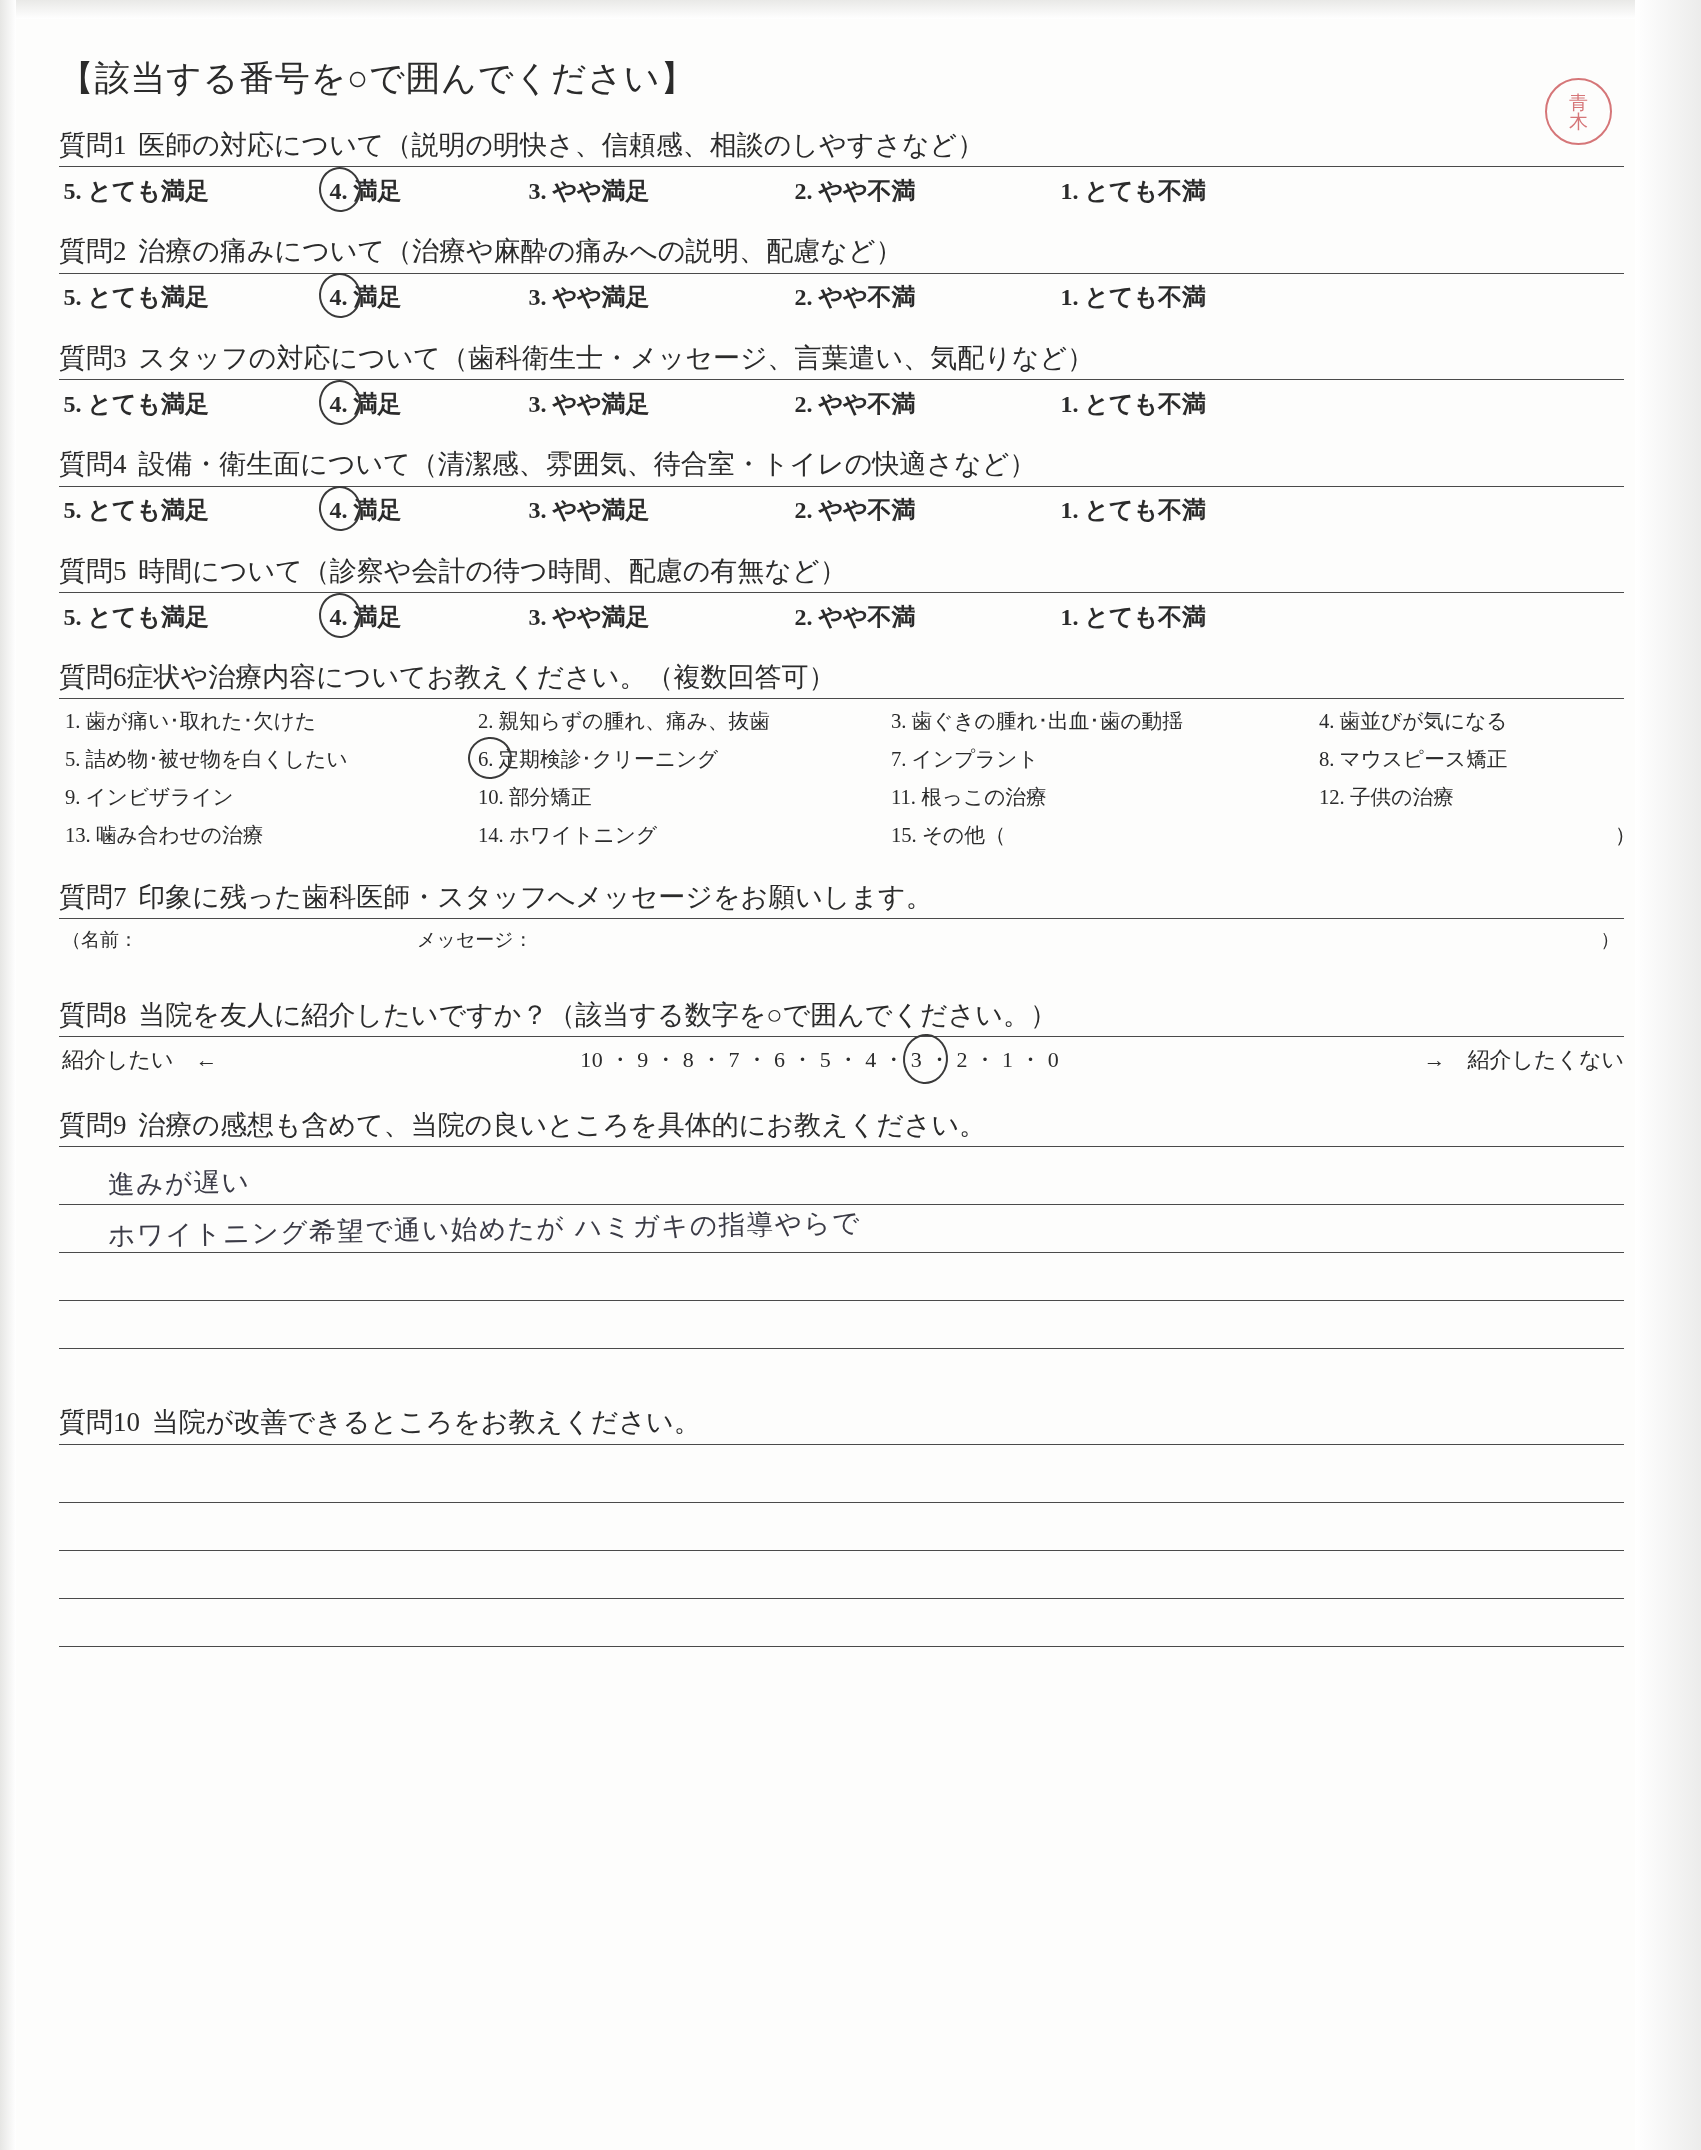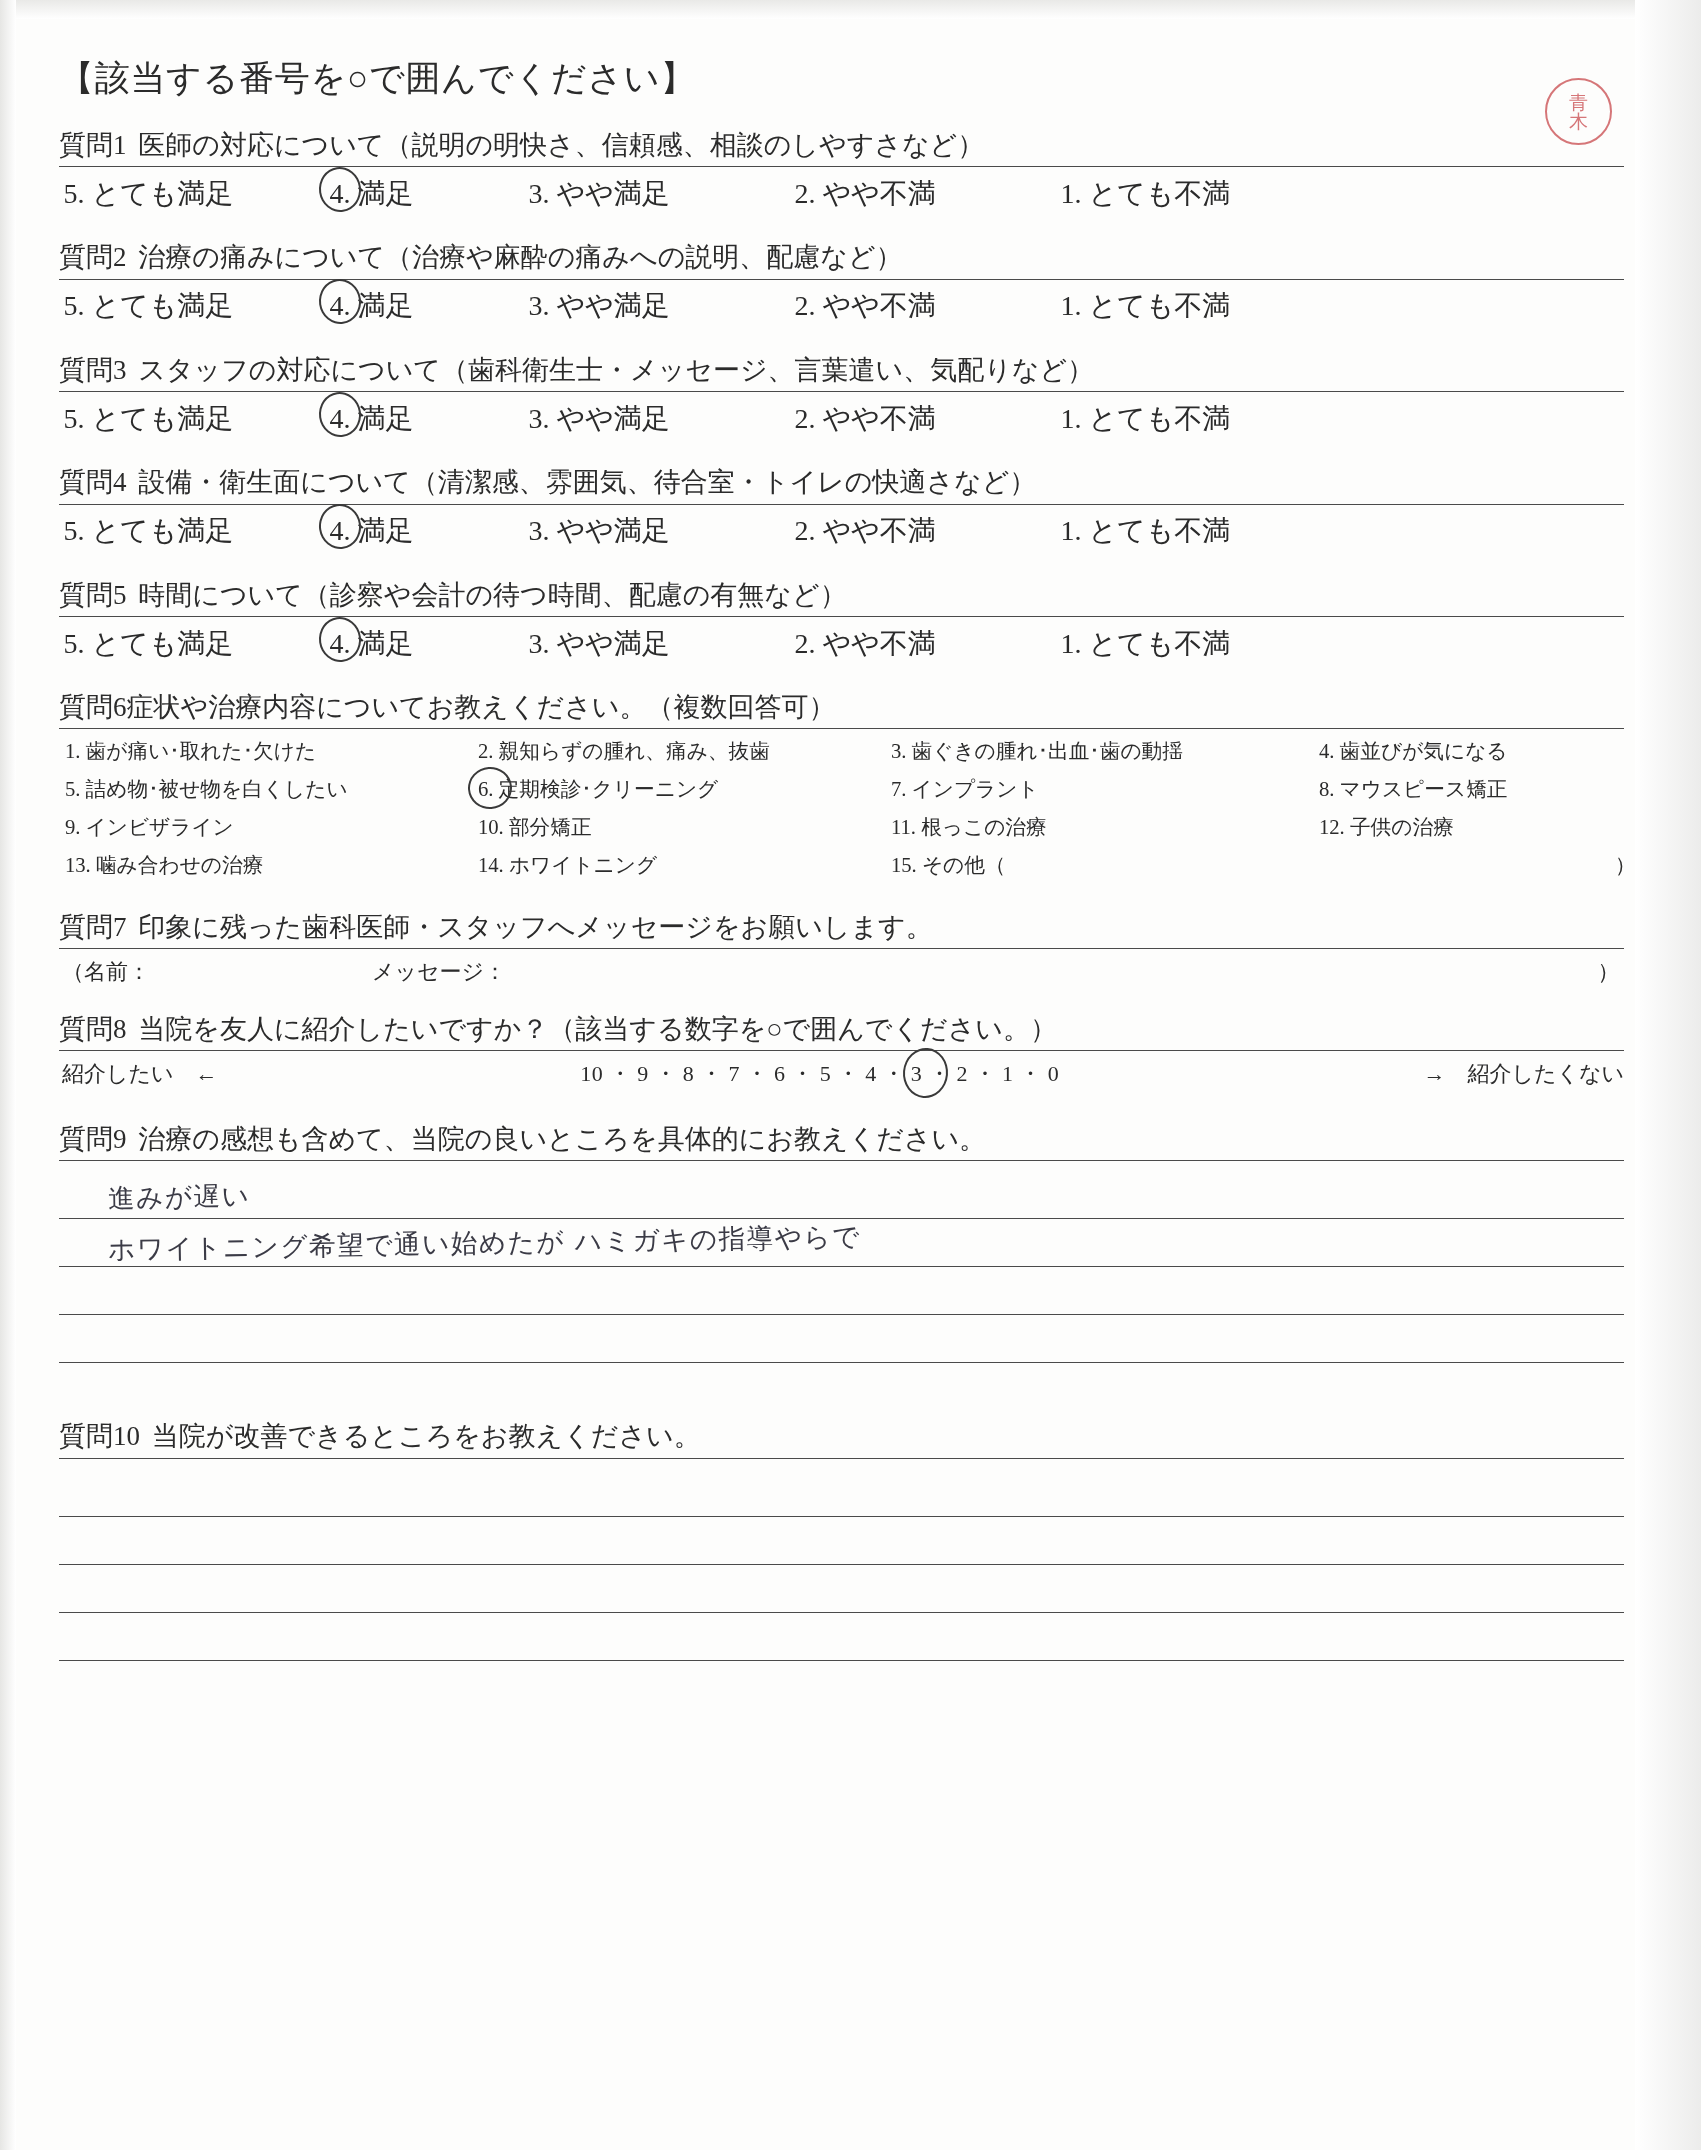--- a/index.html
+++ b/index.html
@@ -81,24 +81,25 @@
     margin-bottom: 3px;
   }
   .q-title .qnum { margin-right: 11.8px; }
   .rule {
     border-bottom: 1.5px solid #4a4a4a;
     height: 0;
     margin: 0 0 7.4px 0;
   }
   .scale-row {
     display: flex;
-    font-size: 28px;
+    font-size: 24px;
     position: relative;
     margin-bottom: 26.6px;
     padding-left: 4.4px;
+    font-weight: bold;
   }
   .scale-item { position: relative; white-space: nowrap; }
   .scale-item.i0 { width: 266px; }
   .scale-item.i1 { width: 199px; }
   .scale-item.i2 { width: 266px; }
   .scale-item.i3 { width: 266px; }
   .scale-item.i4 { width: 266px; }
 
   
   .circle-mark {
@@ -140,24 +141,25 @@
     left: -10.3px;
     top: -7.4px;
     width: 40px;
     height: 38px;
     transform: rotate(-4deg);
   }
 
   
   .q7-line {
     display: flex;
-    font-size: 22px;
+    font-size: 19px;
     padding-left: 3px;
-    margin-bottom: 24px;
+    margin-bottom: 44px;
     position: relative;
+    gap: 45px;
   }
   .q7-name { width: 310px; }
   .q7-msg { flex: 1; }
   .q7-close { position: absolute; right: 4.4px; top: 0; }
 
   
   .nps-row {
     display: flex;
     align-items: center;
     font-size: 22px;

